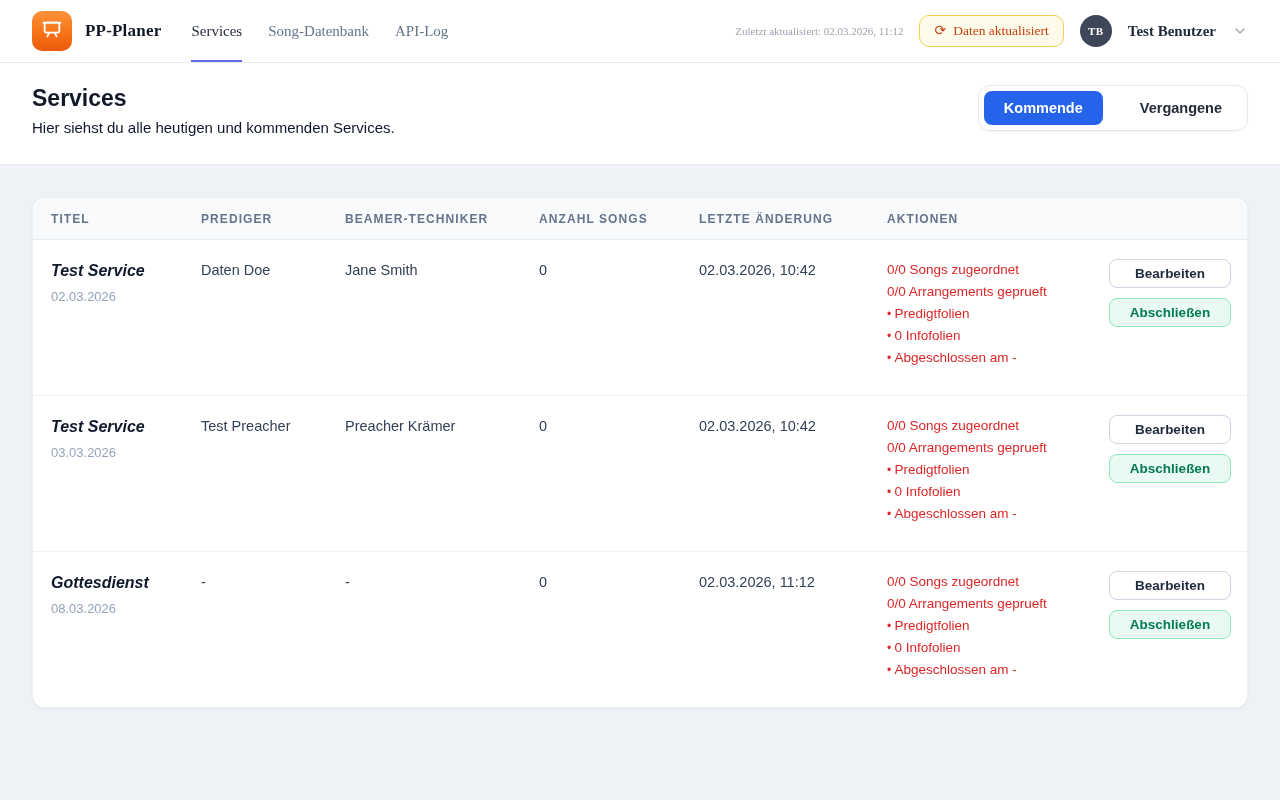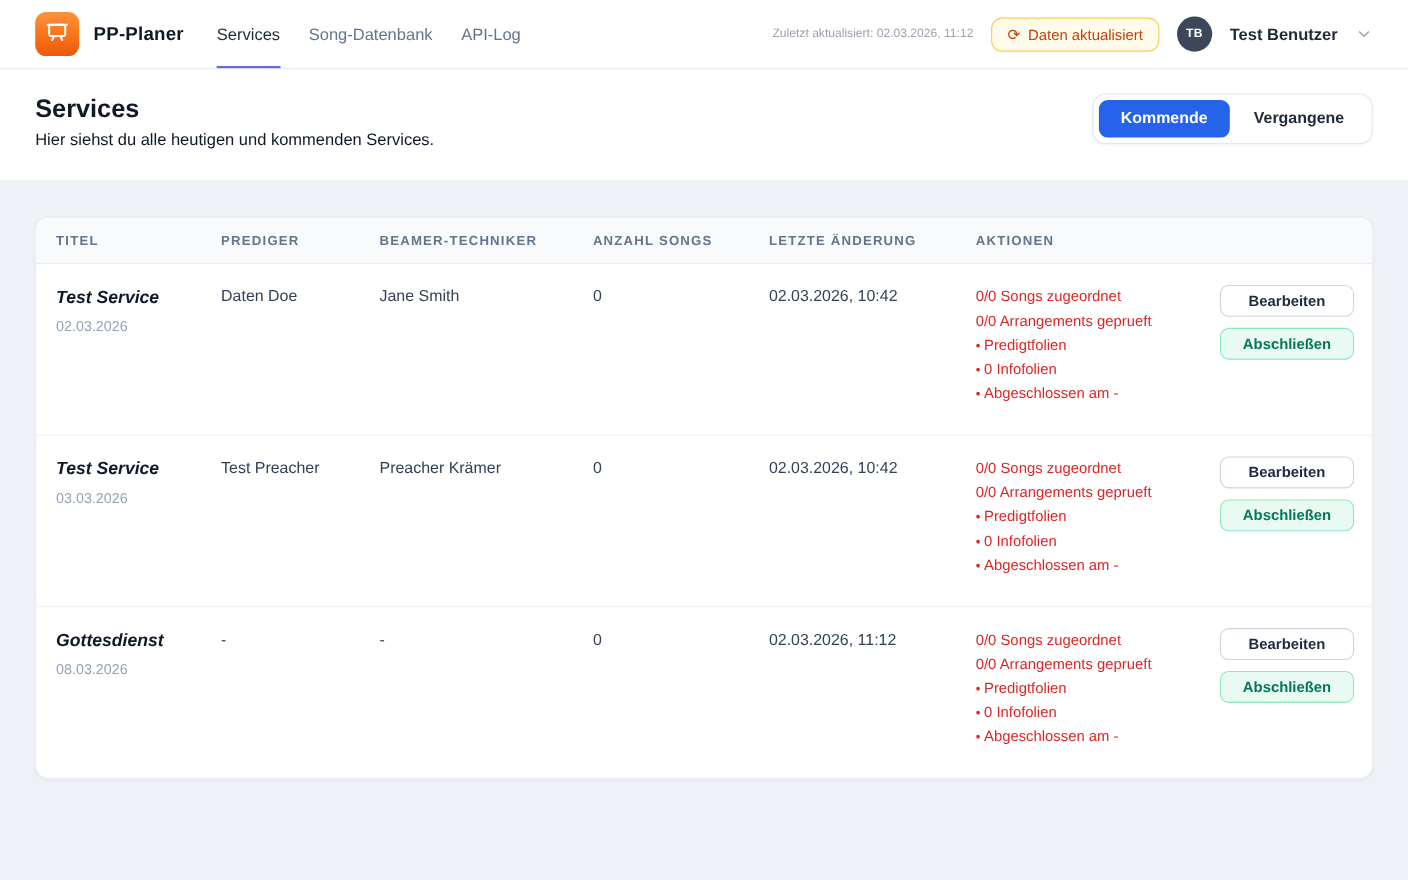--- a/index.html
+++ b/index.html
@@ -7,21 +7,21 @@
   body {
     font-family:"Liberation Sans", sans-serif;
     background:#eef1f5;
     color:#1e293b;
     overflow:hidden;
   }
 
   
   .topbar {
     height:63px; background:#ffffff; border-bottom:1px solid #e8ebef;
-    display:flex; align-items:center; padding:0 32px;
+    display:flex; align-items:center; padding:0 32px;font-family:Liberation Serif, serif;
   }
   .logo {
     width:40px; height:40px; border-radius:10px;
     background:linear-gradient(180deg,#fb923c 0%,#f97316 55%,#ea580c 100%);
     display:flex; align-items:center; justify-content:center; flex:none;
   }
   .brand { font-size:17px; font-weight:700; color:#111827; margin-left:13px; letter-spacing:.2px; }
   .nav { display:flex; align-items:center; gap:26px; margin-left:30px; height:100%; }
   .nav-item { font-size:15px; color:#64748b; cursor:pointer; height:100%; display:flex; align-items:center; border-bottom:2px solid transparent; padding-top:2px; }
   .nav-item.active { color:#1f2937; font-weight:500; border-bottom:2px solid #6366f1; }
@@ -44,21 +44,21 @@
 
   
   .page-head {
     background:#ffffff; border-bottom:1px solid #e8ebef;
     padding:22px 32px 28px; display:flex; align-items:flex-start;
   }
   .page-title { font-size:23px; font-weight:700; color:#111827; }
   .page-subtitle { font-size:15px; color:#0f172a; margin-top:7px; }
   .toggle-group {
     margin-left:auto; background:#fff; border:1px solid #e2e8f0; border-radius:12px;
-    padding:5px; display:flex; align-items:center; gap:2px;
+    padding:5px; display:flex; align-items:center; gap:17px;
     box-shadow:0 1px 2px rgba(16,24,40,.04);
   }
   .toggle-btn {
     border:none; background:transparent; font-family:inherit;
     font-size:14.5px; font-weight:600; color:#1f2937;
     padding:9px 20px; border-radius:8px; cursor:pointer;
   }
   .toggle-btn.active { background:#2563eb; color:#ffffff; }
 
   

